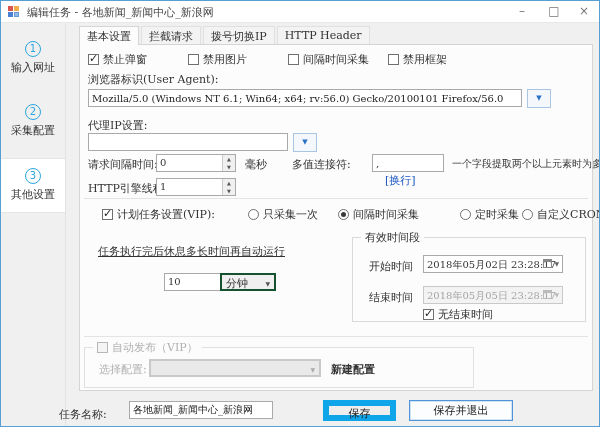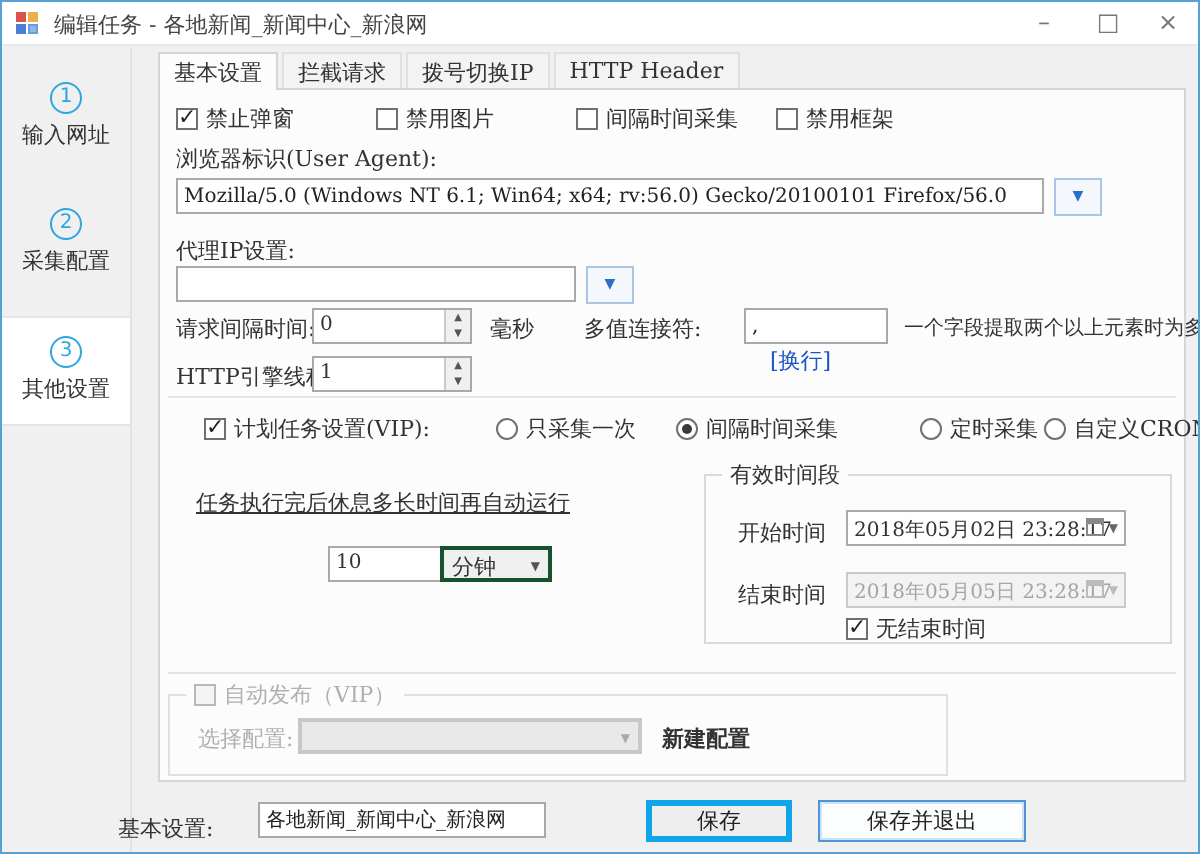--- a/index.html
+++ b/index.html
@@ -60,21 +60,21 @@
   .datefield { position:absolute; height:18px; border:1px solid #a9a9a9; background:#fff; font-size:10px; padding:2px 3px; white-space:nowrap; }
   .datefield.disabled { background:#f3f3f3; color:#a5a5a5; border-color:#c9c9c9; }
   .cal-ico { position:absolute; right:3px; top:3px; width:20px; text-align:right; font-size:8px; color:#666; }
   .cal-ico .box { display:inline-block; width:9px; height:9px; border:1px solid #888; border-top:3px solid #888; vertical-align:-1px; margin-right:2px; }
   .cal-ico .arr { font-size:6px; vertical-align:1px; font-family:"DejaVu Sans",sans-serif; }
   .datefield.disabled .cal-ico .box { border-color:#bbb; border-top-color:#bbb; }
   .datefield.disabled .cal-ico { color:#bbb; }
   
   .footer-lbl { position:absolute; left:58px; top:406px; }
   .task-input { left:128px; top:400px; width:144px; font-size:10px; }
-  .btn { position:absolute; height:21px; background:#eeeeee; border:3px solid #0ea5e9; font-size:11px; font-family:"DejaVu Serif",serif; color:#222; cursor:default; text-align:center; }
+  .btn { position:absolute; height:21px; background:#eeeeee; border:6px solid #0ea5e9; font-size:11px; font-family:"DejaVu Serif",serif; color:#222; cursor:default; text-align:center; }
   .btn-save { left:322px; top:399px; width:73px; }
   .btn-save-exit { left:408px; top:399px; width:104px; background:#fbfdff; border:1px solid #4f94d8; box-shadow:inset 0 0 0 1px #cfe3f5; }
   .grayed { color:#b0b0b0; }
 </style>
 </head>
 <body>
 
 <div class="window">
 
   <div class="titlebar">
@@ -195,18 +195,18 @@
       <div class="lbl grayed" style="left:14px; top:14px;">选择配置:</div>
       <div class="combo" style="left:64px; top:11px; width:172px; background:#e9e9e9; border-color:#c8c8c8;">
         <span></span>
         <span class="arr" style="color:#aaa;">▼</span>
       </div>
       <div class="lbl" style="left:246px; top:14px; font-weight:bold;">新建配置</div>
     </div>
 
   </div>
 
-  <div class="footer-lbl lbl">基本设置:</div>
+  <div class="footer-lbl lbl">任务名称:</div>
   <input class="tinput task-input" style="position: absolute;" value="各地新闻_新闻中心_新浪网">
   <button class="btn btn-save">保存</button>
   <button class="btn btn-save-exit">保存并退出</button>
 
 </div>
 
 </body></html>

